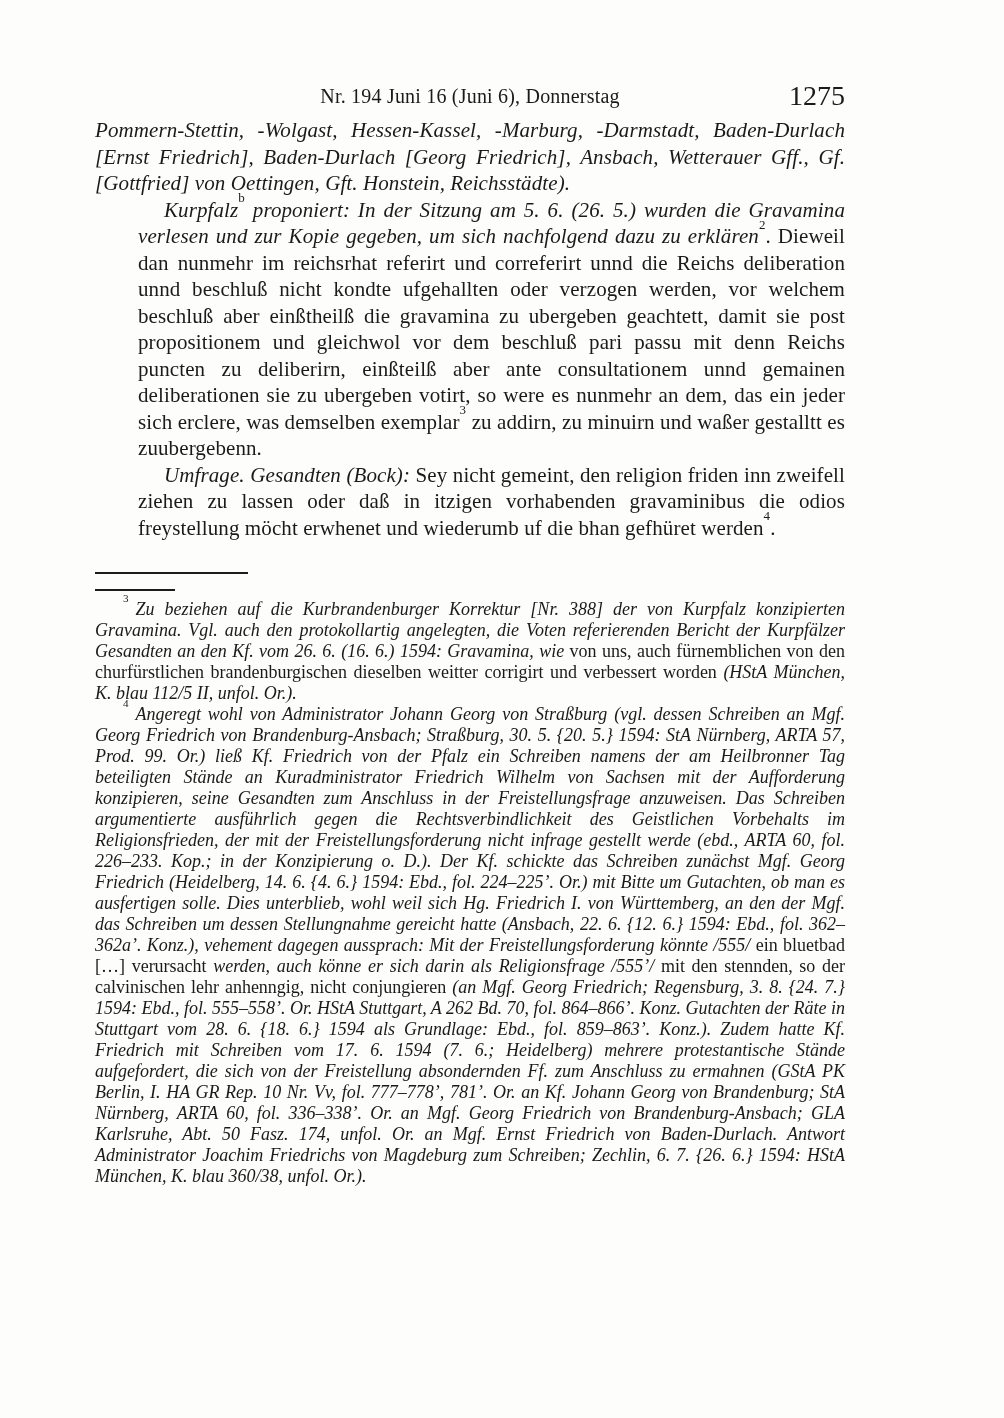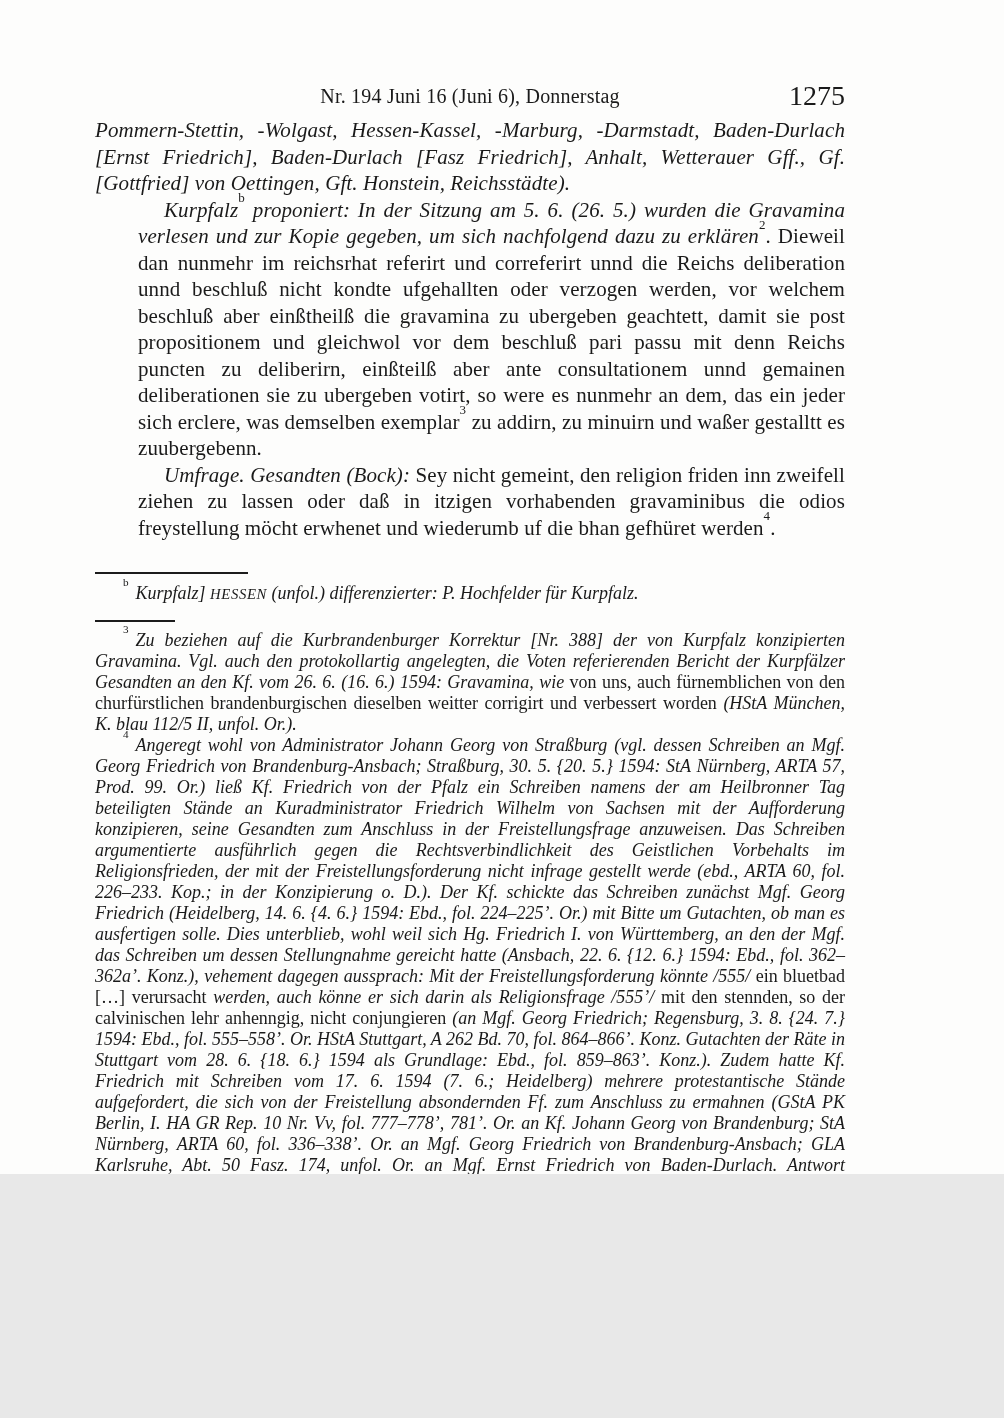--- a/index.html
+++ b/index.html
@@ -1,18 +1,18 @@
 <!DOCTYPE html>
 <html lang="de"><head>
 <meta charset="utf-8">
 <style>
   html,body{margin:0;padding:0;background:#e8e8e8;}
   .page{
     position:relative;
-    width:1004px;height:1174px;
+    width:1004px;height:1418px;
     background:#fdfdfc;
     color:#1a1a1a;
     font-family:"Liberation Serif", serif;
     overflow:hidden;
     margin:0 auto;
   }
   .text-col{position:absolute;left:95px;width:750px;}
   
   .running-head{top:80px;height:32px;}
   .head-center{
@@ -62,31 +62,30 @@
 <body>
 
 <div class="page">
 
   <header class="text-col running-head">
     <span class="head-center">Nr. 194 Juni 16 (Juni 6), Donnerstag</span>
     <span class="page-number">1275</span>
   </header>
 
   <main class="text-col body-text">
-    <p><span class="it">Pommern-Stettin, -Wolgast, Hessen-Kassel, -Marburg, -Darmstadt, Baden-Durlach [Ernst Friedrich], Baden-Durlach [Fasz Friedrich], Anhalt, Wetterauer Gff., Gf. [Gottfried] von Oettingen, Gft. Honstein, Reichsstädte).</span></p>
+    <p><span class="it">Pommern-Stettin, -Wolgast, Hessen-Kassel, -Marburg, -Darmstadt, Baden-Durlach [Ernst Friedrich], Baden-Durlach [Georg Friedrich], Ansbach, Wetterauer Gff., Gf. [Gottfried] von Oettingen, Gft. Honstein, Reichsstädte).</span></p>
 
     <p class="indent"><span class="it">Kurpfalz</span><sup>b</sup><span class="it"> proponiert: In der Sitzung am 5. 6. (26. 5.) wurden die Gravamina verlesen und zur Kopie gegeben, um sich nachfolgend dazu zu erklären</span><sup>2</sup><span>. Dieweil dan nunmehr im reichsrhat referirt und correferirt unnd die Reichs deliberation unnd beschluß nicht kondte ufgehallten oder verzogen werden, vor welchem beschluß aber einßtheilß die gravamina zu ubergeben geachtett, damit sie post propositionem und gleichwol vor dem beschluß pari passu mit denn Reichs puncten zu deliberirn, einßteilß aber ante consultationem unnd gemainen deliberationen sie zu ubergeben votirt, so were es nunmehr an dem, das ein jeder sich erclere, was demselben exemplar</span><sup>3</sup><span> zu addirn, zu minuirn und waßer gestalltt es zuubergebenn.</span></p>
 
     <p class="indent"><span class="it">Umfrage. Gesandten (Bock): </span><span>Sey nicht gemeint, den religion friden inn zweifell ziehen zu lassen oder daß in itzigen vorhabenden gravaminibus die odios freystellung möcht erwhenet und wiederumb uf die bhan gefhüret werden</span><sup>4</sup><span>.</span></p>
   </main>
 
   <footer class="text-col footnote-block">
     <div class="rule rule-apparatus"></div>
 
-    <p class="fn"><sup>b</sup><span class="it">Kurpfalz] </span><span class="sc">HESSEN</span><span class="it"> (unfol.) differenzierter: P. Hochfelder für Kurpfalz.</span></p>
 
     <div class="rule rule-commentary"></div>
 
 
     <p class="fn"><sup>3</sup><span class="it">Zu beziehen auf die Kurbrandenburger Korrektur [Nr. 388] der von Kurpfalz konzipierten Gravamina. Vgl. auch den protokollartig angelegten, die Voten referierenden Bericht der Kurpfälzer Gesandten an den Kf. vom 26. 6. (16. 6.) 1594: Gravamina, wie </span><span>von uns, auch fürnemblichen von den churfürstlichen brandenburgischen dieselben weitter corrigirt und verbessert worden </span><span class="it">(HStA München, K. blau 112/5 II, unfol. Or.).</span></p>
 
     <p class="fn"><sup>4</sup><span class="it">Angeregt wohl von Administrator Johann Georg von Straßburg (vgl. dessen Schreiben an Mgf. Georg Friedrich von Brandenburg-Ansbach; Straßburg, 30. 5. {20. 5.} 1594: StA Nürnberg, ARTA 57, Prod. 99. Or.) ließ Kf. Friedrich von der Pfalz ein Schreiben namens der am Heilbronner Tag beteiligten Stände an Kuradministrator Friedrich Wilhelm von Sachsen mit der Aufforderung konzipieren, seine Gesandten zum Anschluss in der Freistellungsfrage anzuweisen. Das Schreiben argumentierte ausführlich gegen die Rechtsverbindlichkeit des Geistlichen Vorbehalts im Religionsfrieden, der mit der Freistellungsforderung nicht infrage gestellt werde (ebd., ARTA 60, fol. 226–233. Kop.; in der Konzipierung o. D.). Der Kf. schickte das Schreiben zunächst Mgf. Georg Friedrich (Heidelberg, 14. 6. {4. 6.} 1594: Ebd., fol. 224–225’. Or.) mit Bitte um Gutachten, ob man es ausfertigen solle. Dies unterblieb, wohl weil sich Hg. Friedrich I. von Württemberg, an den der Mgf. das Schreiben um dessen Stellungnahme gereicht hatte (Ansbach, 22. 6. {12. 6.} 1594: Ebd., fol. 362–362a’. Konz.), vehement dagegen aussprach: Mit der Freistellungsforderung könnte /555/ </span><span>ein bluetbad […] verursacht </span><span class="it">werden, auch könne er sich darin als Religionsfrage /555’/ </span><span>mit den stennden, so der calvinischen lehr anhenngig, nicht conjungieren </span><span class="it">(an Mgf. Georg Friedrich; Regensburg, 3. 8. {24. 7.} 1594: Ebd., fol. 555–558’. Or. HStA Stuttgart, A 262 Bd. 70, fol. 864–866’. Konz. Gutachten der Räte in Stuttgart vom 28. 6. {18. 6.} 1594 als Grundlage: Ebd., fol. 859–863’. Konz.). Zudem hatte Kf. Friedrich mit Schreiben vom 17. 6. 1594 (7. 6.; Heidelberg) mehrere protestantische Stände aufgefordert, die sich von der Freistellung absondernden Ff. zum Anschluss zu ermahnen (GStA PK Berlin, I. HA GR Rep. 10 Nr. Vv, fol. 777–778’, 781’. Or. an Kf. Johann Georg von Brandenburg; StA Nürnberg, ARTA 60, fol. 336–338’. Or. an Mgf. Georg Friedrich von Brandenburg-Ansbach; GLA Karlsruhe, Abt. 50 Fasz. 174, unfol. Or. an Mgf. Ernst Friedrich von Baden-Durlach. Antwort Administrator Joachim Friedrichs von Magdeburg zum Schreiben; Zechlin, 6. 7. {26. 6.} 1594: HStA München, K. blau 360/38, unfol. Or.).</span></p>
   </footer>
 
 </div>

